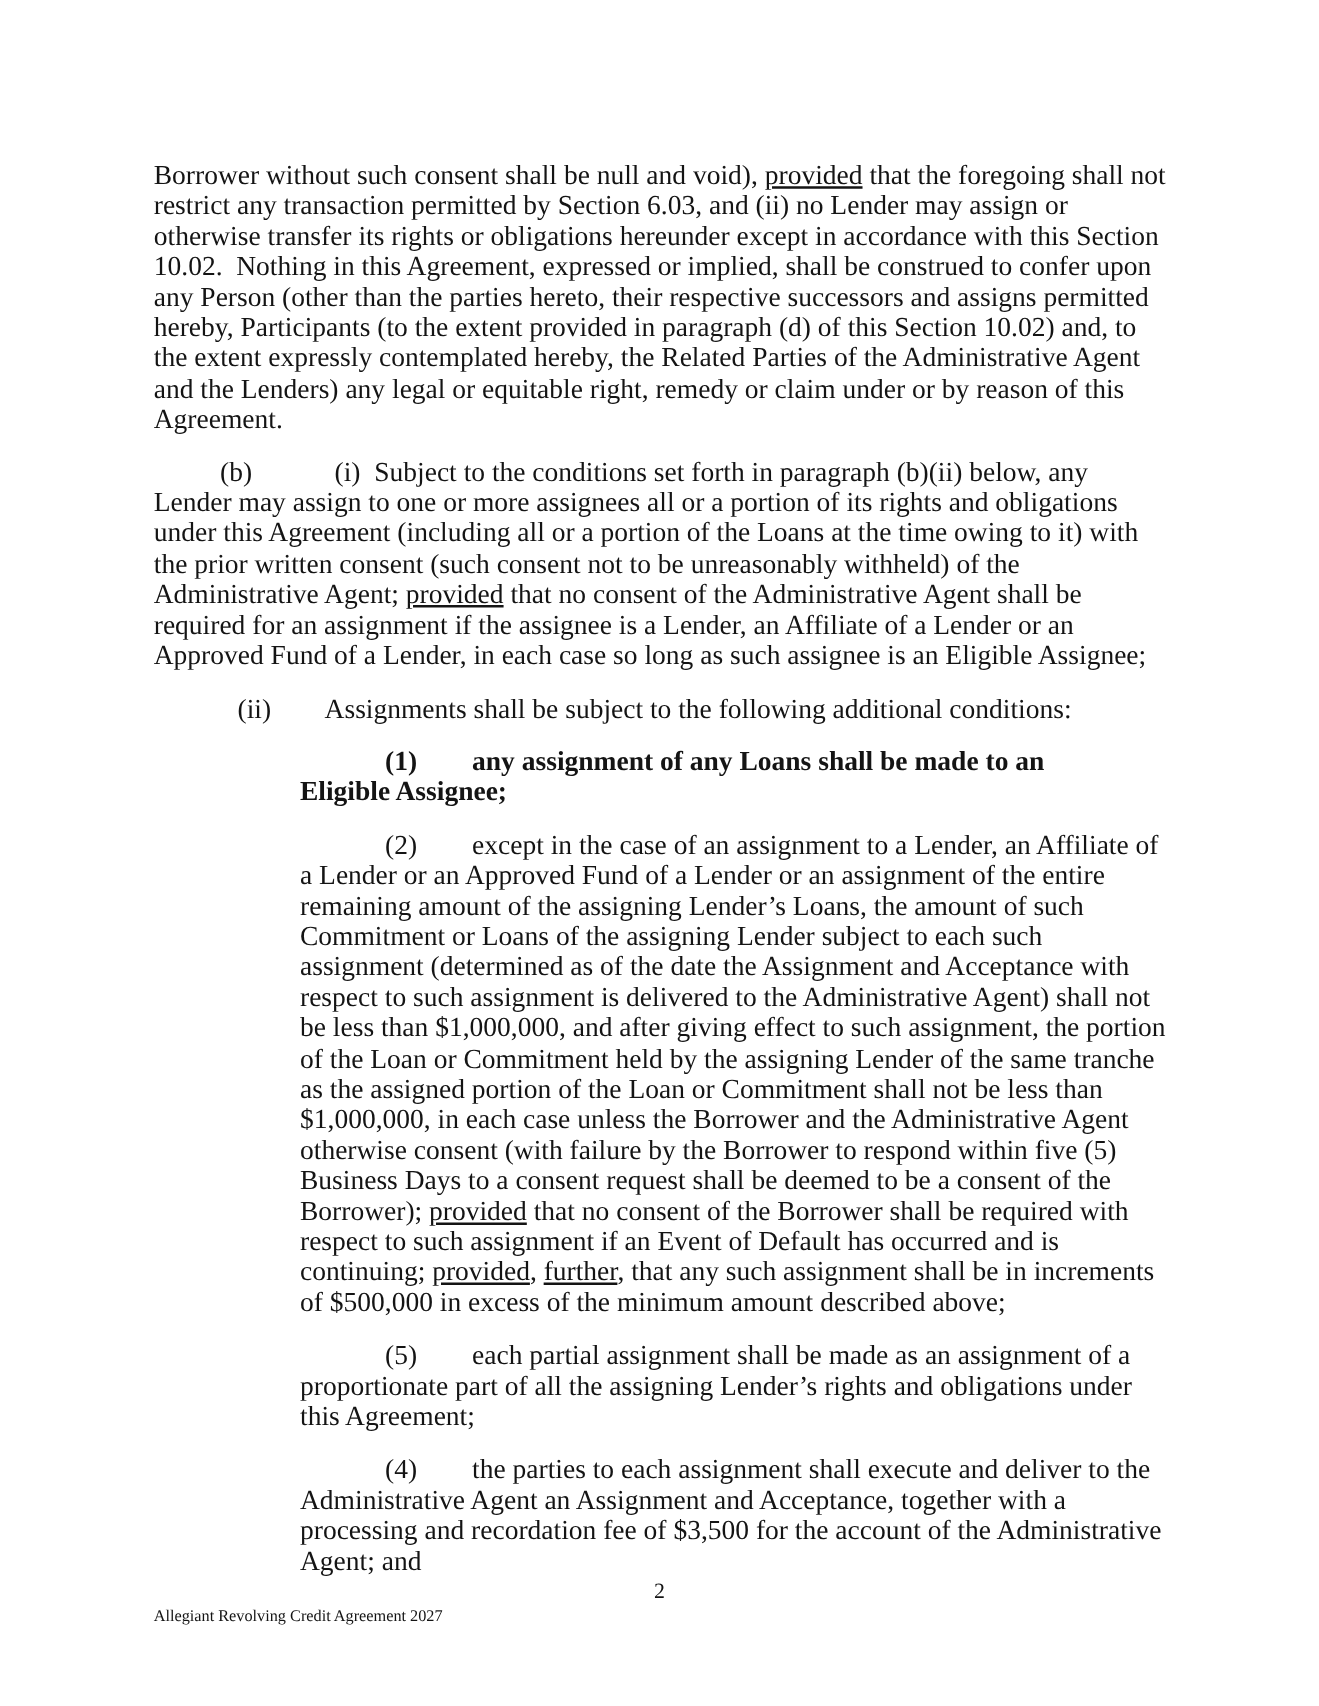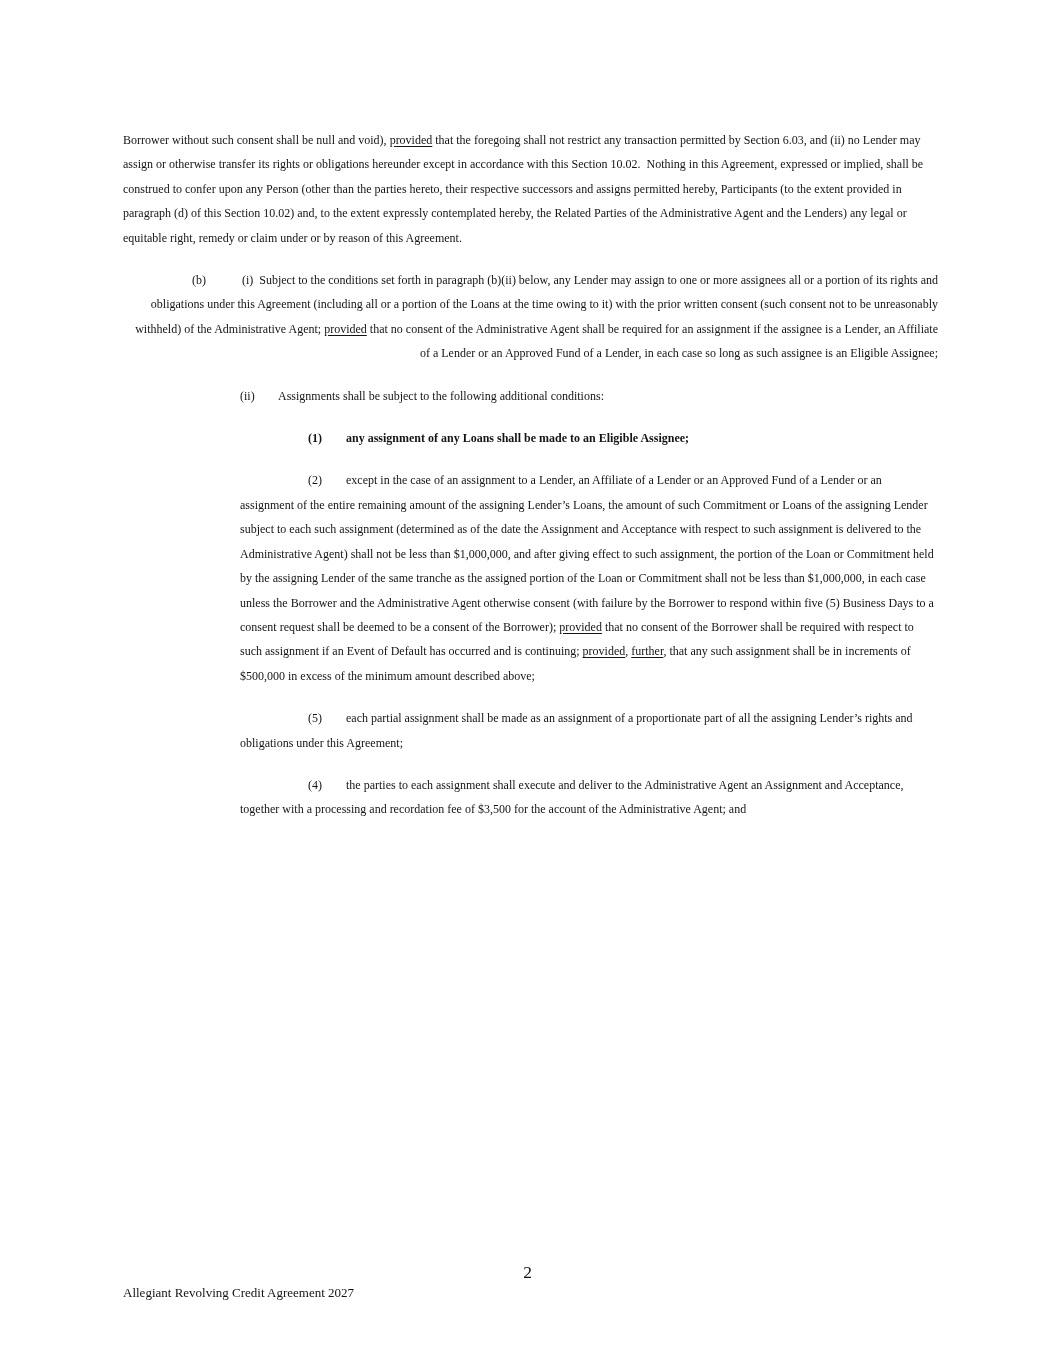--- a/index.html
+++ b/index.html
@@ -15,34 +15,33 @@
     position: relative;
     width: 1055px;
     height: 1365px;
     background: #ffffff;
   }
   .content {
     position: absolute;
     left: 123px;
     top: 128px;
     width: 815px;
-    font-size: 12px;
+    font-size: 22px;
     line-height: 24.4px;
     text-align: left;
   }
   .para {
     white-space: pre-wrap;
     margin: 0 0 18px 0;
   }
   .p-sub {
     text-indent: 53px;
-    text-align: right;
   }
   .p-clause {
-    margin-left: 117px;
+    margin-left: 67px;
   }
   .p-item {
     margin-left: 117px;
     text-indent: 68px;
   }
   .p-item-narrow {
     max-width: 650px;
     font-weight: bold;
   }
   .u {

